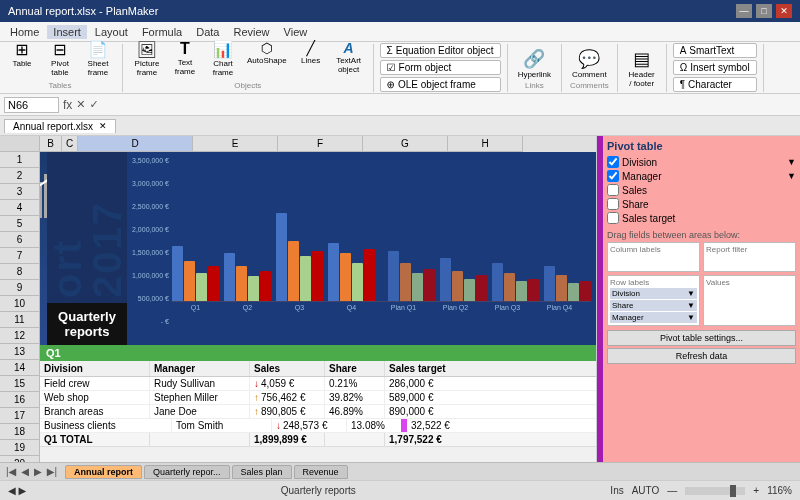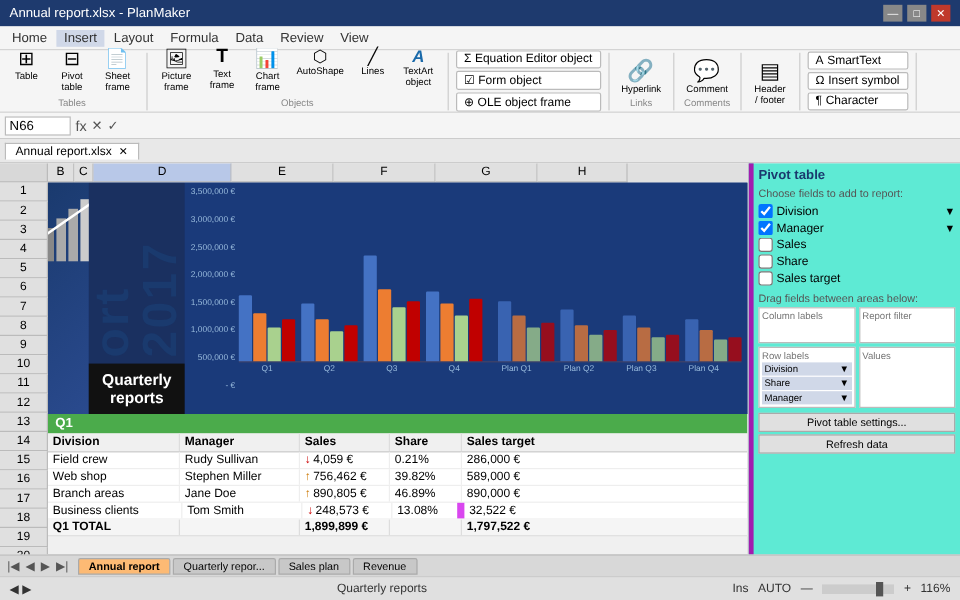--- a/index.html
+++ b/index.html
@@ -143,23 +143,23 @@
       justify-content: center;
     }
 
     
     .data-table {
       background: white;
     }
 
     
     .pivot-panel {
-      width: 176px;
-      background: #5eead4;
-      border-left: 4px solid #a21caf;
+      width: 203px;
+      background: #fca5a5;
+      border-left: 6px solid #a21caf;
       overflow-y: auto;
       padding: 4px;
       font-size: 10px;
     }
     .pivot-title {
       font-weight: bold;
       font-size: 11px;
       margin-bottom: 4px;
       color: #1a3a6e;
     }
@@ -621,21 +621,21 @@
             <div style="width:100px;font-size:10px;padding:1px 4px;border-right:1px solid #eee;">Jane Doe</div>
             <div style="width:75px;font-size:10px;padding:1px 4px;border-right:1px solid #eee;display:flex;align-items:center;gap:2px;">
               <span style="color:#cc7700;font-size:10px;">↑</span>
               <span>890,805 €</span>
             </div>
             <div style="width:60px;font-size:10px;padding:1px 4px;border-right:1px solid #eee;">46.89%</div>
             <div style="width:80px;font-size:10px;padding:1px 4px;">890,000 €</div>
           </div>
 
           <div style="display:flex;border-bottom:1px solid #eee;">
-            <div style="width:112px;font-size:10px;padding:1px 4px;border-right:1px solid #eee;">Business clients</div>
+            <div style="width:132px;font-size:10px;padding:1px 4px;border-right:1px solid #eee;">Business clients</div>
             <div style="width:100px;font-size:10px;padding:1px 4px;border-right:1px solid #eee;">Tom Smith</div>
             <div style="width:75px;font-size:10px;padding:1px 4px;border-right:1px solid #eee;display:flex;align-items:center;gap:2px;">
               <span style="color:#cc0000;font-size:10px;">↓</span>
               <span>248,573 €</span>
             </div>
             <div style="width:60px;font-size:10px;padding:1px 4px;border-right:6px solid #d946ef;">13.08%</div>
             <div style="width:80px;font-size:10px;padding:1px 4px;">32,522 €</div>
           </div>
 
           <div style="display:flex;background:#f5f5f5;font-weight:bold;border-bottom:1px solid #ddd;">
@@ -645,21 +645,20 @@
             <div style="width:60px;font-size:10px;padding:1px 4px;border-right:1px solid #ddd;"></div>
             <div style="width:80px;font-size:10px;padding:1px 4px;">1,797,522 €</div>
           </div>
         </div>
       </div>
     </div>
   </div>
 
   <div class="pivot-panel">
     <div class="pivot-title">Pivot table</div>
-    <div class="pivot-subtitle">Choose fields to add to report:</div>
 
     <div class="pivot-checkbox-item">
       <input type="checkbox" class="pivot-checkbox" checked="" style="">
       <span>Division</span>
       <span style="margin-left:auto;font-size:9px;cursor:pointer;">▼</span>
     </div>
     <div class="pivot-checkbox-item">
       <input type="checkbox" class="pivot-checkbox" checked="" style="">
       <span>Manager</span>
       <span style="margin-left:auto;font-size:9px;cursor:pointer;">▼</span>

